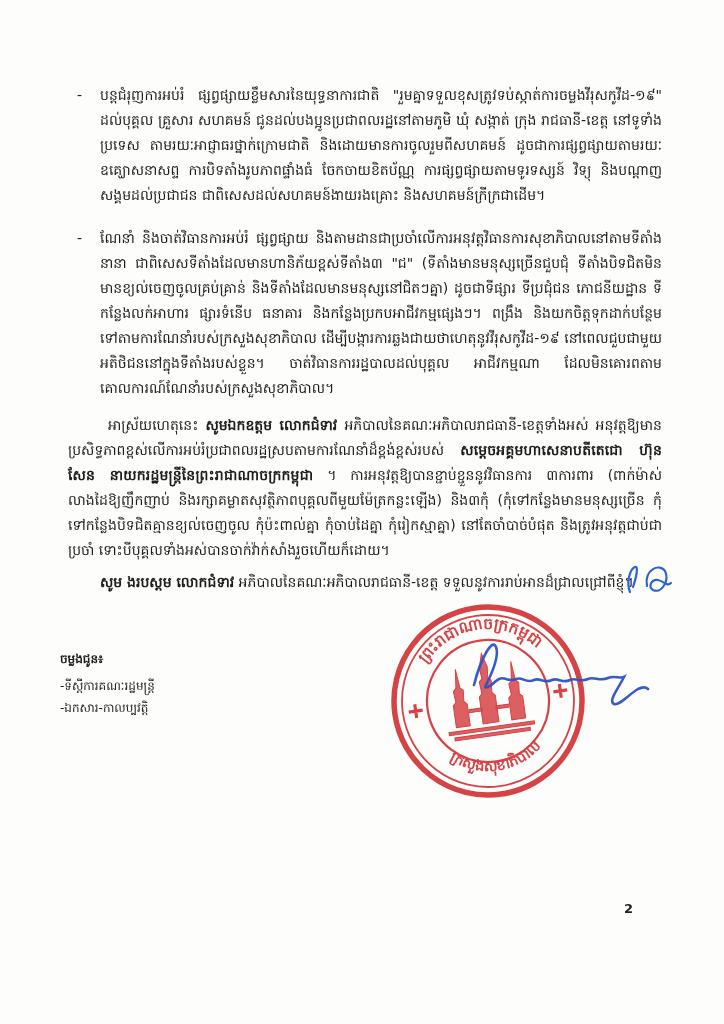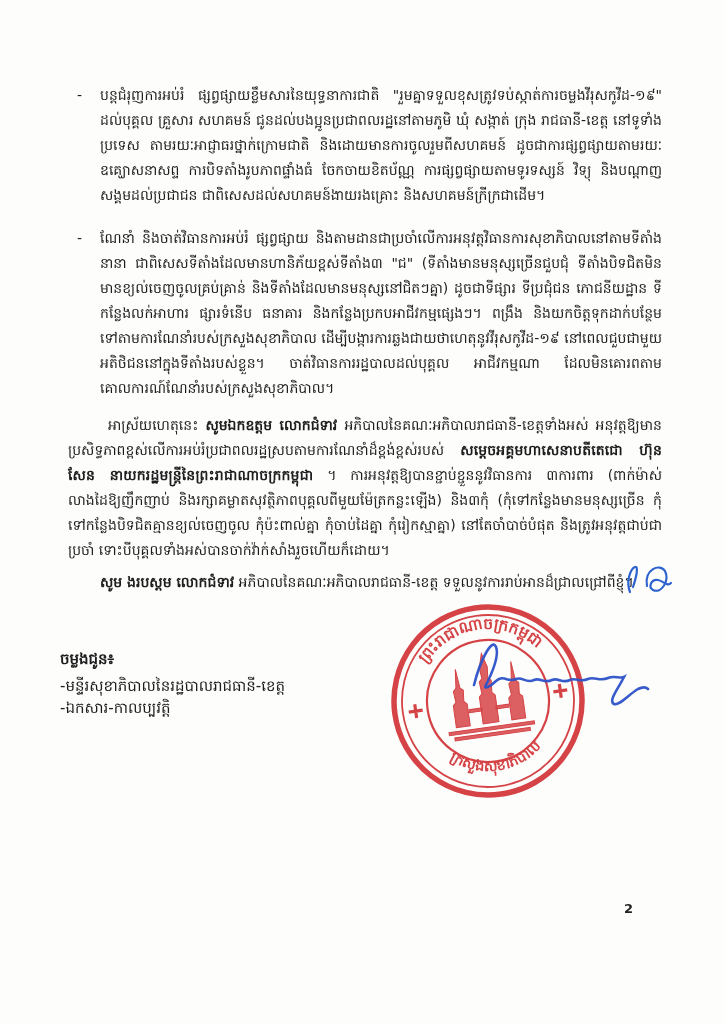--- a/index.html
+++ b/index.html
@@ -16,21 +16,21 @@
     font-size:14px;line-height:25px;
   }
   .bullet{display:flex;margin:0 0 18px 0;}
   .bullet.second{margin-bottom:12px;}
   .bullet .marker{flex:0 0 40px;box-sizing:border-box;padding-left:17px;}
   .bullet .btext{flex:1;text-align:justify;}
   p.request{margin:0 0 7px 8px;text-indent:40px;text-align:justify;}
   p.closing{margin:0;text-indent:40px;}
   .bold{font-weight:bold;}
   .muol{font-weight:bold;letter-spacing:.2px;}
-  .cc{position:absolute;left:60px;top:648px;font-size:15px;line-height:22px;}
+  .cc{position:absolute;left:60px;top:648px;font-size:12px;line-height:22px;}
   .cc-heading{font-weight:bold;margin-bottom:5px;}
   .stamp{position:absolute;left:388px;top:601px;width:200px;height:200px;
          transform:rotate(-8deg);opacity:.92;}
   .signature{position:absolute;left:466px;top:627px;width:185px;height:85px;}
   .paraph{position:absolute;left:620px;top:556px;width:54px;height:46px;}
   .signer-name{position:absolute;left:500px;top:733px;width:160px;
                font-size:16px;font-weight:bold;color:#3a4aa6;letter-spacing:.5px;}
   .page-number{position:absolute;left:624px;top:901px;font-size:13px;font-weight:bold;color:#222;}
 </style>
 </head>
@@ -57,21 +57,21 @@
 
   <svg class="paraph" viewBox="0 0 54 46">
     <g fill="none" stroke="#2d63cf" stroke-width="2.2" stroke-linecap="round">
       <path d="M10,36 C6,26 10,13 15,11 C19,10 16,22 13,31"></path>
       <path d="M27,30 C24,13 40,7 45,15 C50,25 41,38 33,34 C28,31 31,23 38,24 C44,25 47,31 51,27"></path>
     </g>
   </svg>
 
   <div class="cc">
     <div class="cc-heading">ចម្លងជូន៖</div>
-    <div>-មន្ទីរសុខាភិបាលនៃរដ្ឋបាលរាជធានី-ខេត្ត</div>
+    <div>-ទីស្តីការគណៈរដ្ឋមន្ត្រី</div>
     <div>-ឯកសារ-កាលប្បវត្តិ</div>
   </div>
 
   <svg class="stamp" viewBox="0 0 200 200">
     <defs>
       <path id="arcTop" d="M 28,100 A 72,72 0 0 1 172,100"></path>
       <path id="arcBottom" d="M 30,100 A 70,70 0 0 0 170,100"></path>
     </defs>
     <g stroke="#d23437" fill="none">
       <circle cx="100" cy="100" r="94" stroke-width="5.5"></circle>

